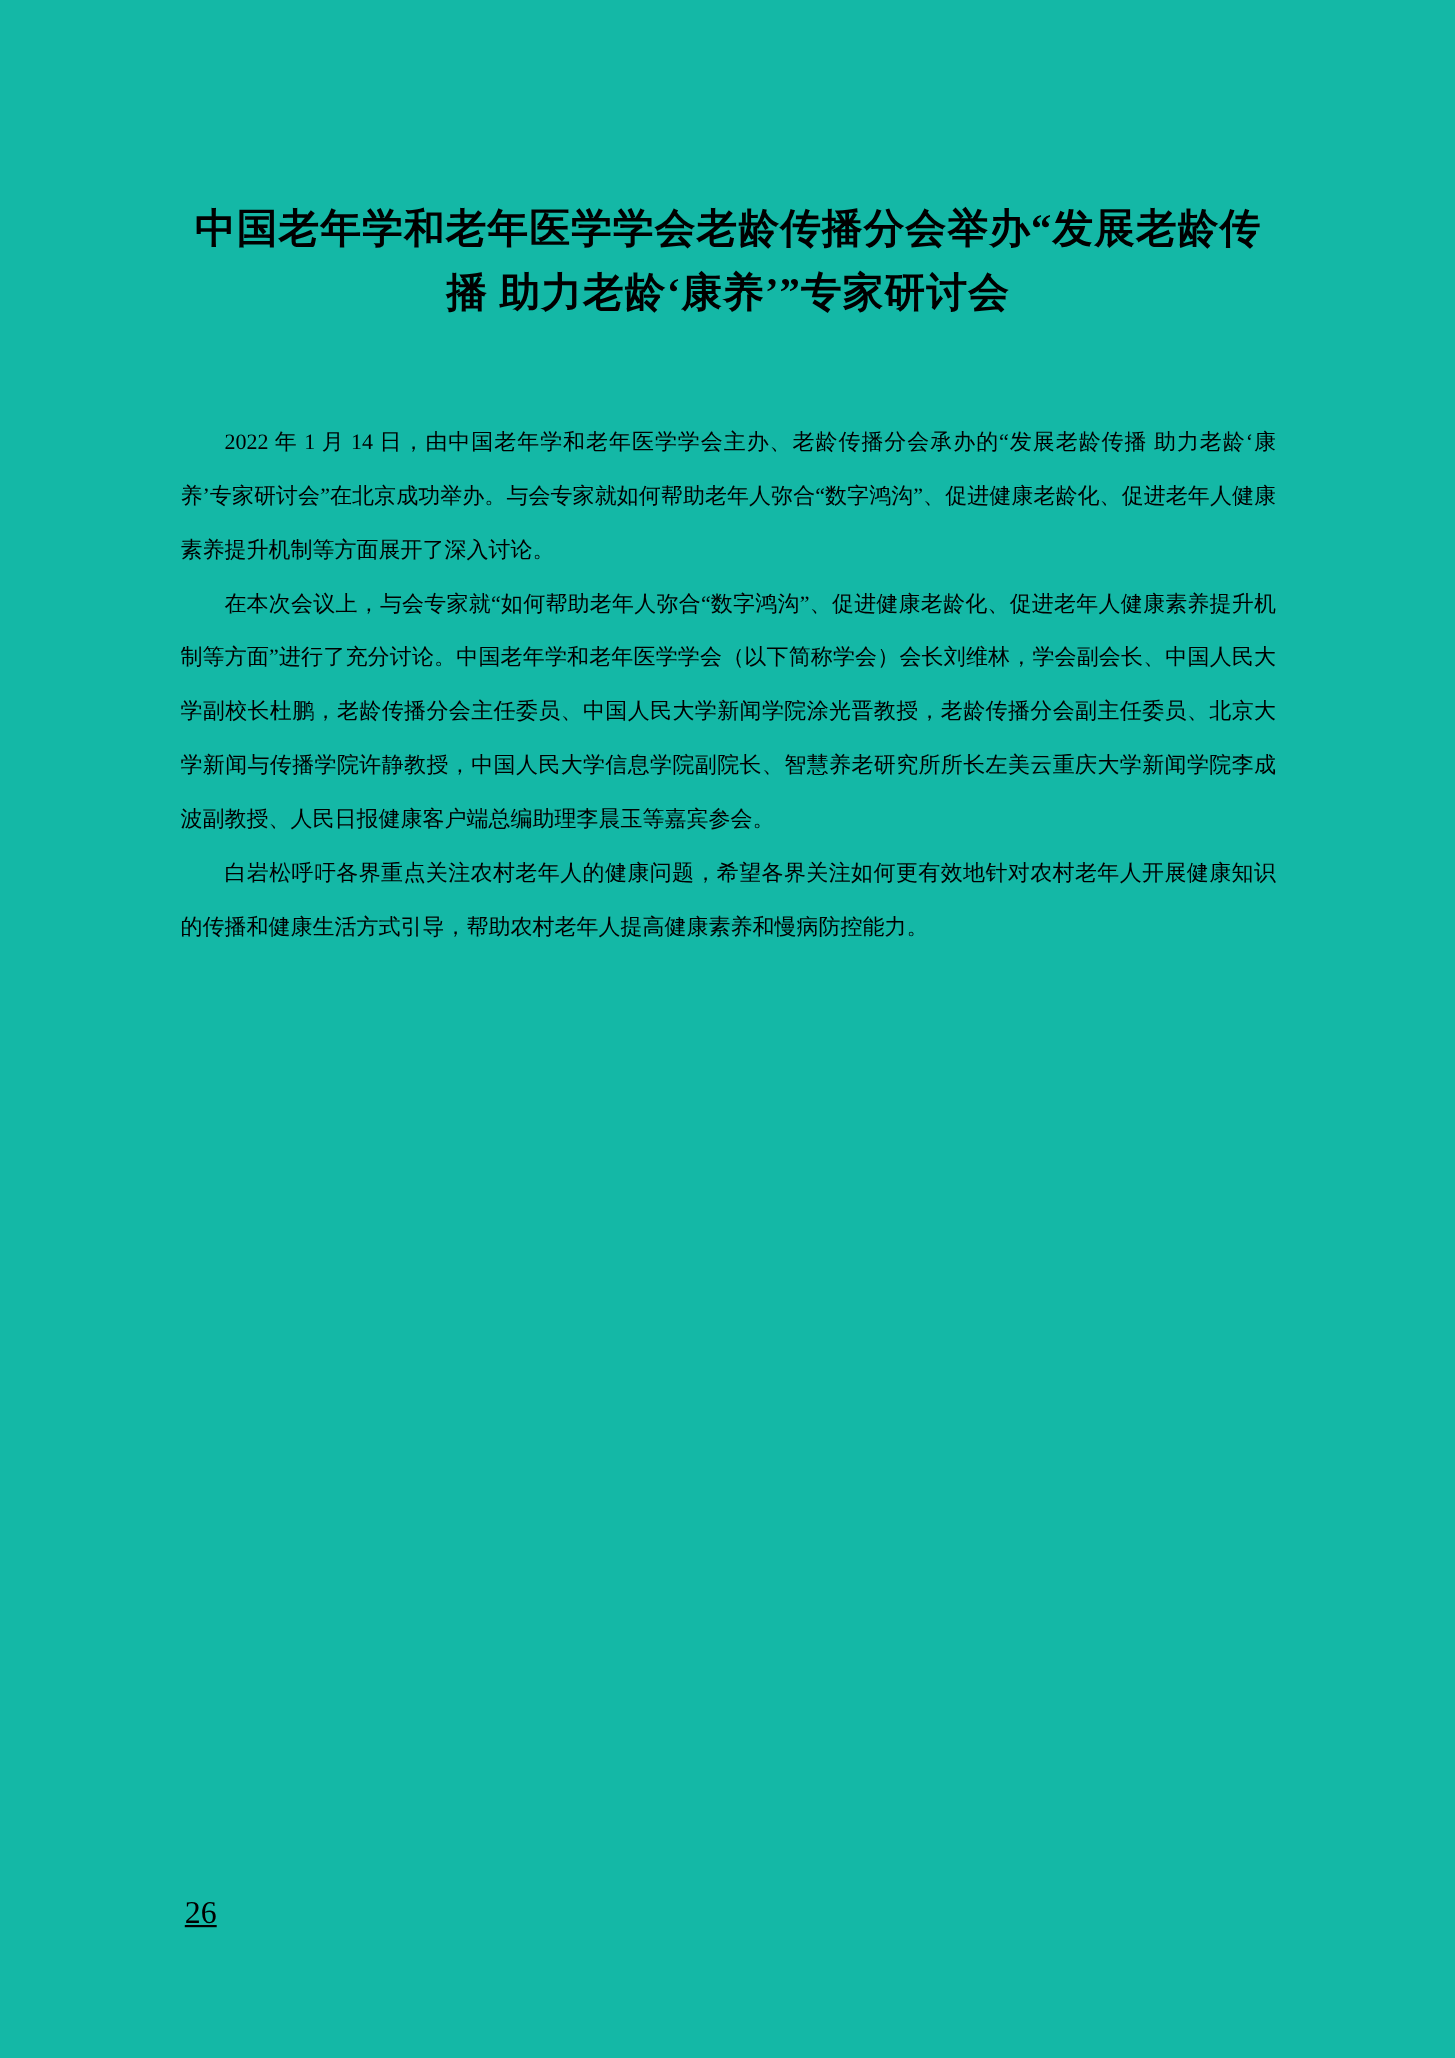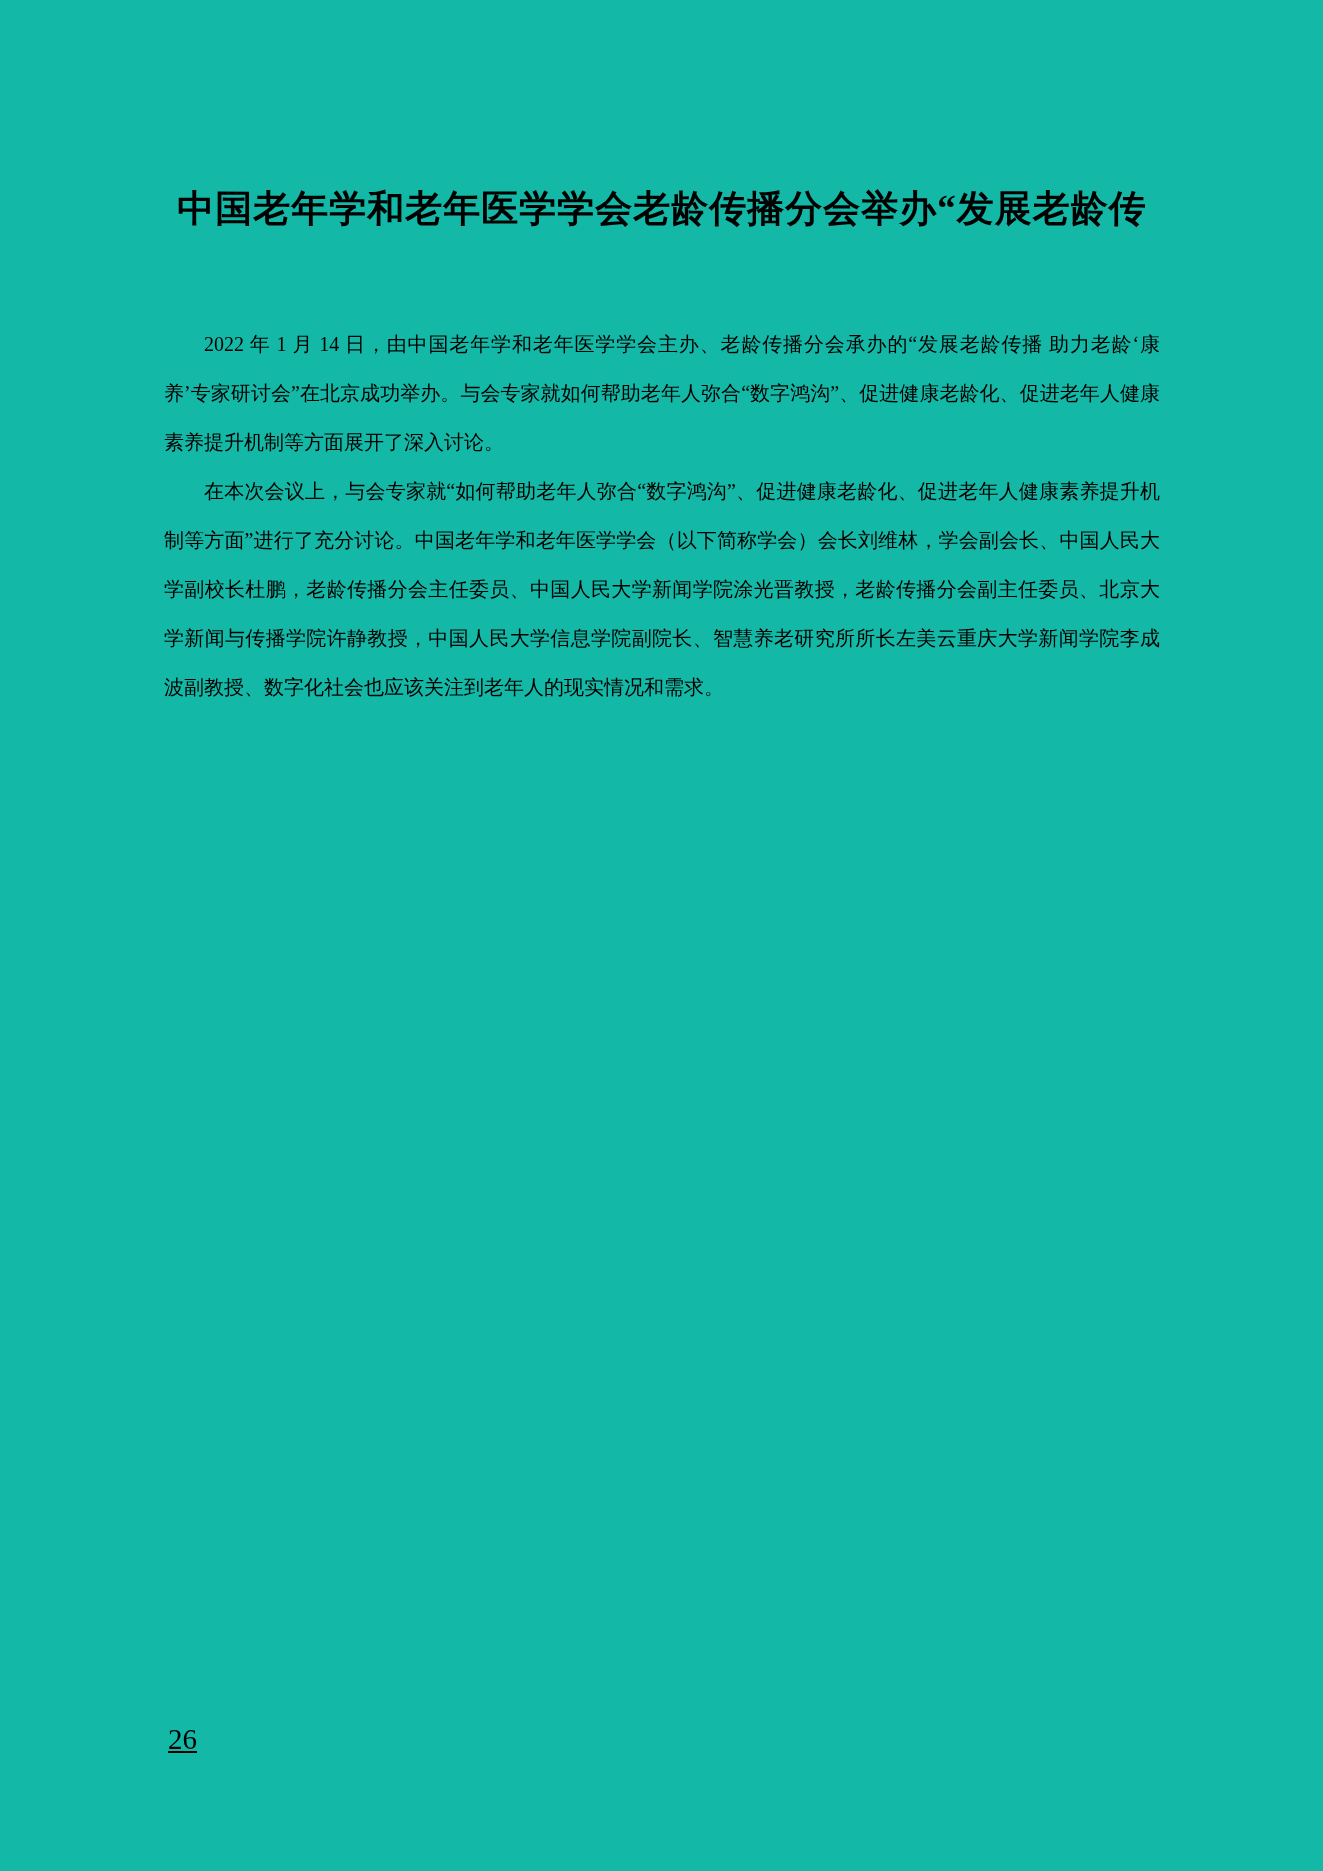--- a/index.html
+++ b/index.html
@@ -51,20 +51,22 @@
     text-decoration: underline;
   }
 </style>
 </head>
 <body>
 
 <div class="page">
   <div class="content">
     <h1 class="doc-title">
       <span class="title-line">中国老年学和老年医学学会老龄传播分会举办“发展老龄传</span>
+      <span class="title-line">播 助力老龄‘康养’”专家研讨会</span>
     </h1>
     <div class="body-text">
       <p>2022 年 1 月 14 日，由中国老年学和老年医学学会主办、老龄传播分会承办的“发展老龄传播 助力老龄‘康养’专家研讨会”在北京成功举办。与会专家就如何帮助老年人弥合“数字鸿沟”、促进健康老龄化、促进老年人健康素养提升机制等方面展开了深入讨论。</p>
-      <p>在本次会议上，与会专家就“如何帮助老年人弥合“数字鸿沟”、促进健康老龄化、促进老年人健康素养提升机制等方面”进行了充分讨论。中国老年学和老年医学学会（以下简称学会）会长刘维林，学会副会长、中国人民大学副校长杜鹏，老龄传播分会主任委员、中国人民大学新闻学院涂光晋教授，老龄传播分会副主任委员、北京大学新闻与传播学院许静教授，中国人民大学信息学院副院长、智慧养老研究所所长左美云重庆大学新闻学院李成波副教授、数字化社会也应该关注到老年人的现实情况和需求。</p>
+      <p>在本次会议上，与会专家就“如何帮助老年人弥合“数字鸿沟”、促进健康老龄化、促进老年人健康素养提升机制等方面”进行了充分讨论。中国老年学和老年医学学会（以下简称学会）会长刘维林，学会副会长、中国人民大学副校长杜鹏，老龄传播分会主任委员、中国人民大学新闻学院涂光晋教授，老龄传播分会副主任委员、北京大学新闻与传播学院许静教授，中国人民大学信息学院副院长、智慧养老研究所所长左美云重庆大学新闻学院李成波副教授、人民日报健康客户端总编助理李晨玉等嘉宾参会。</p>
+      <p>白岩松呼吁各界重点关注农村老年人的健康问题，希望各界关注如何更有效地针对农村老年人开展健康知识的传播和健康生活方式引导，帮助农村老年人提高健康素养和慢病防控能力。</p>
     </div>
   </div>
   <div class="page-number">26</div>
 </div>
 
 </body></html>

